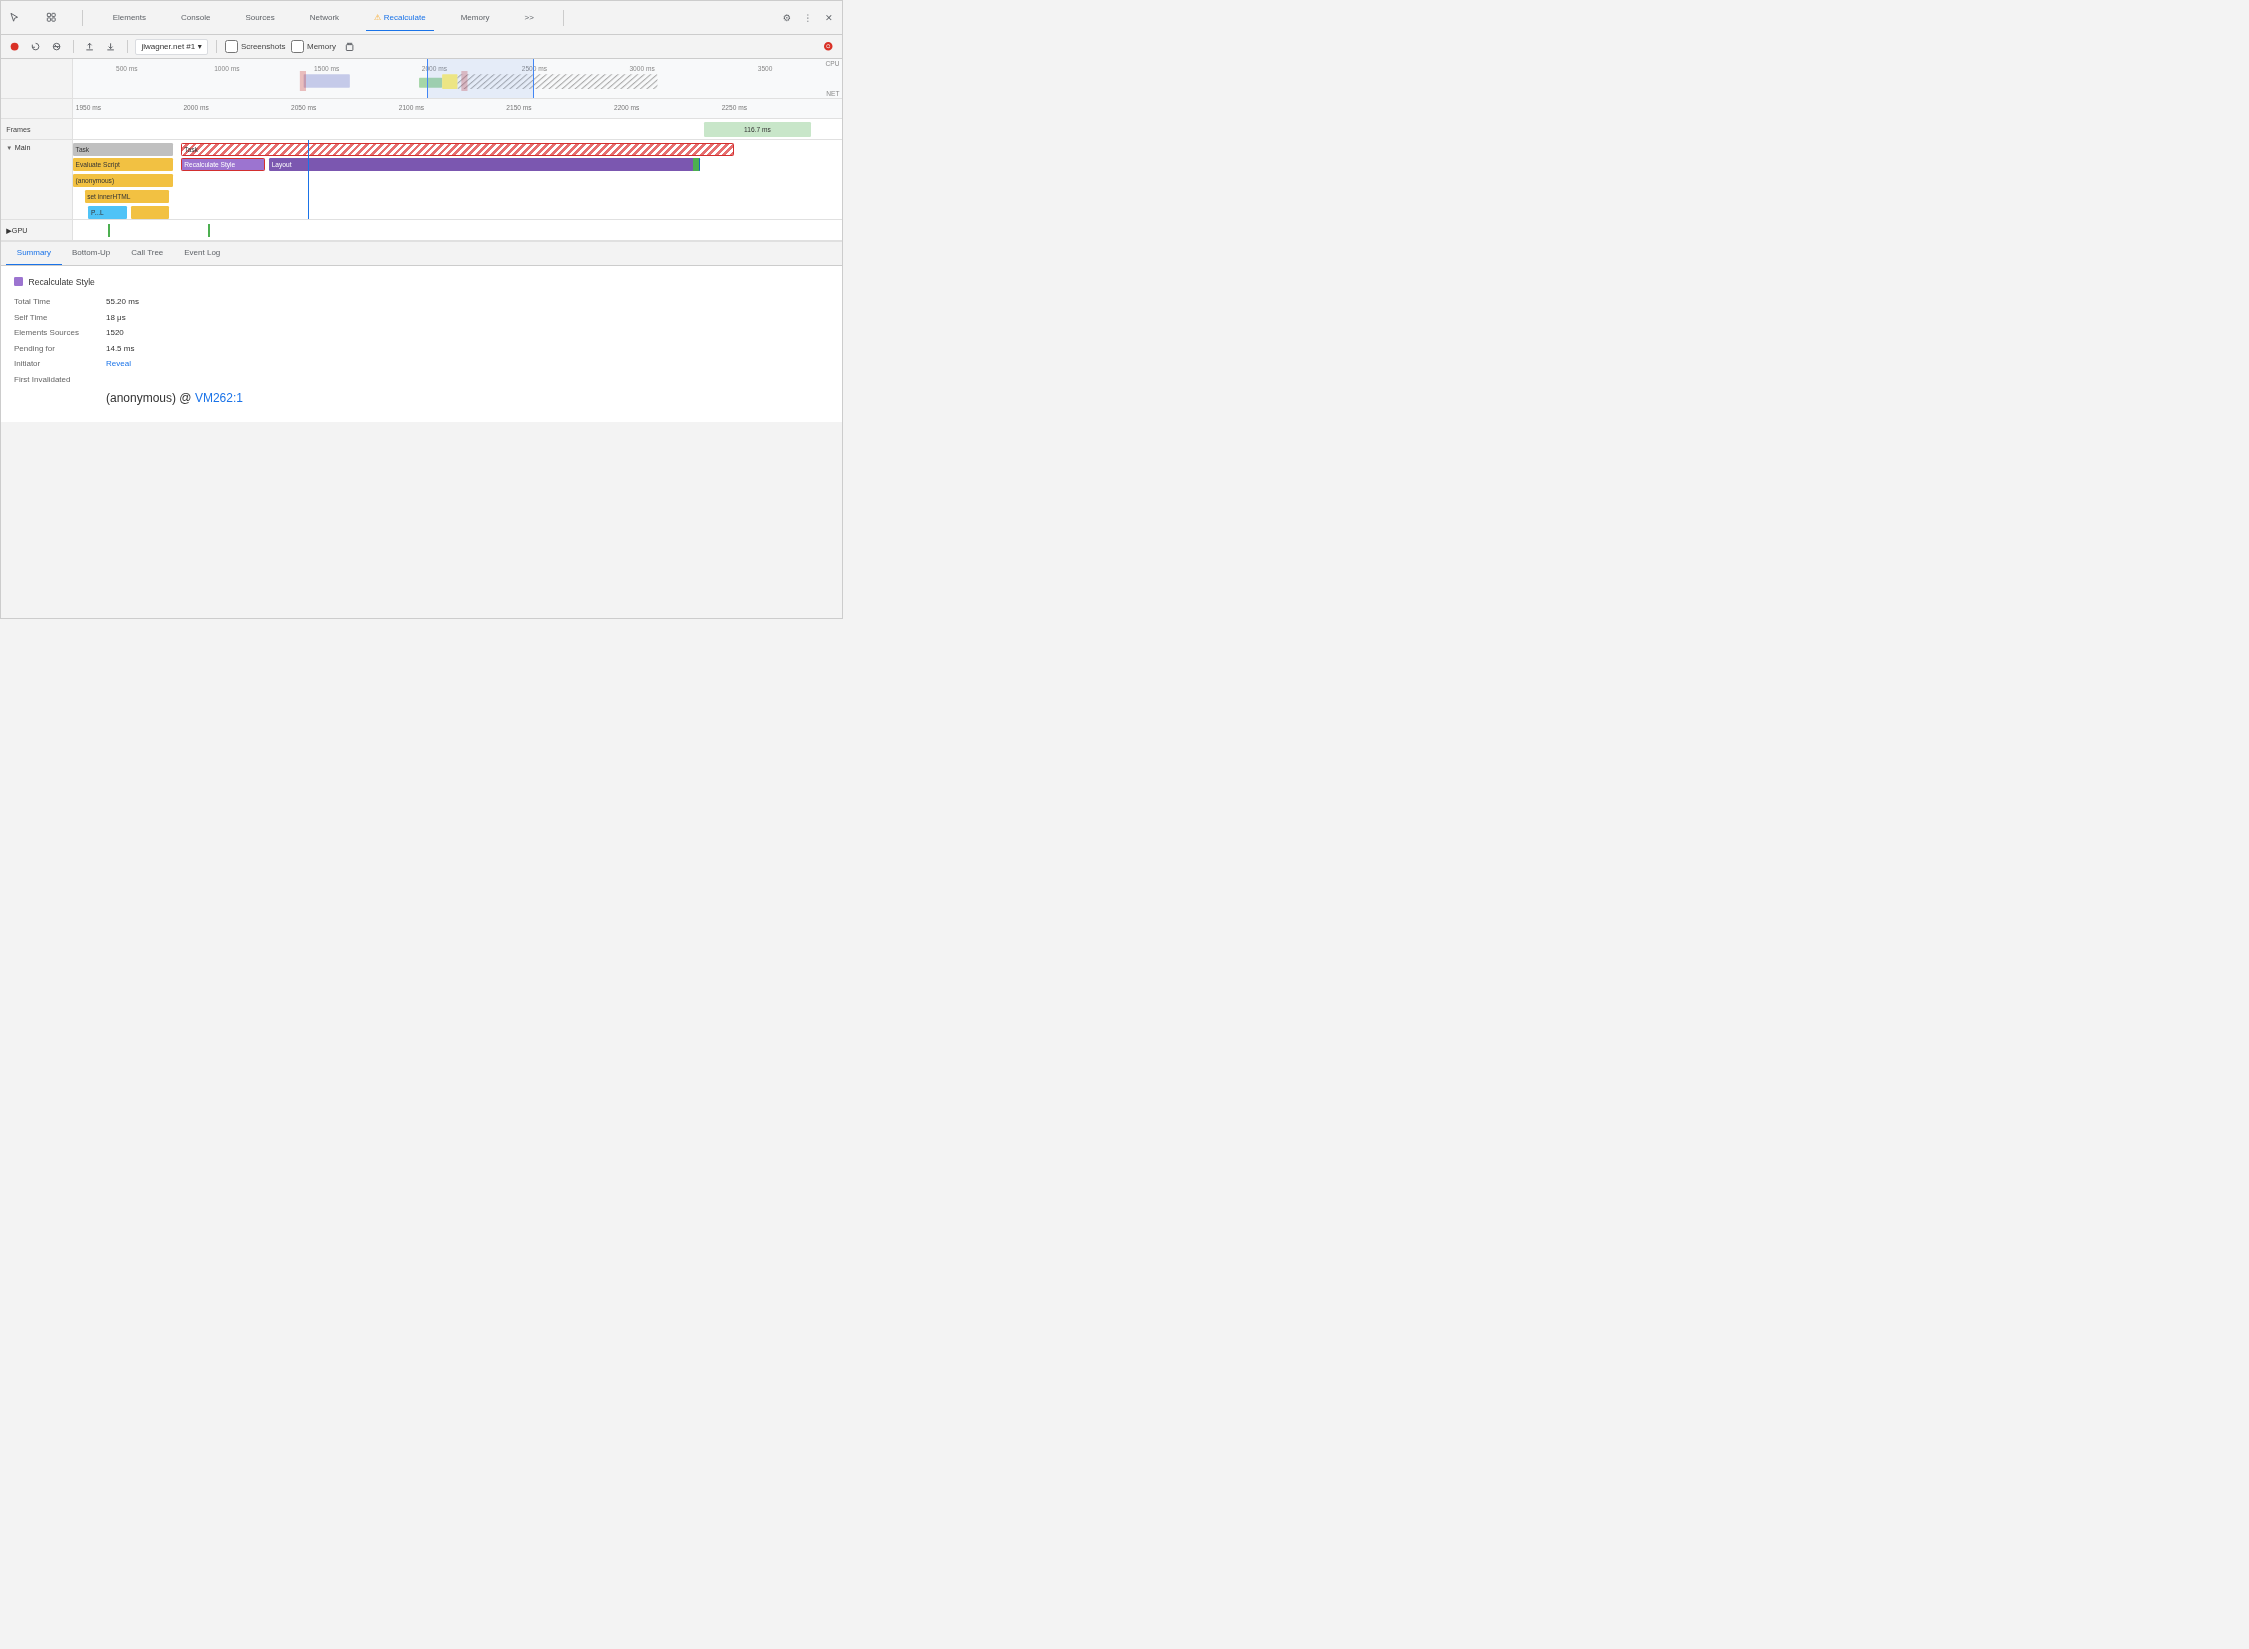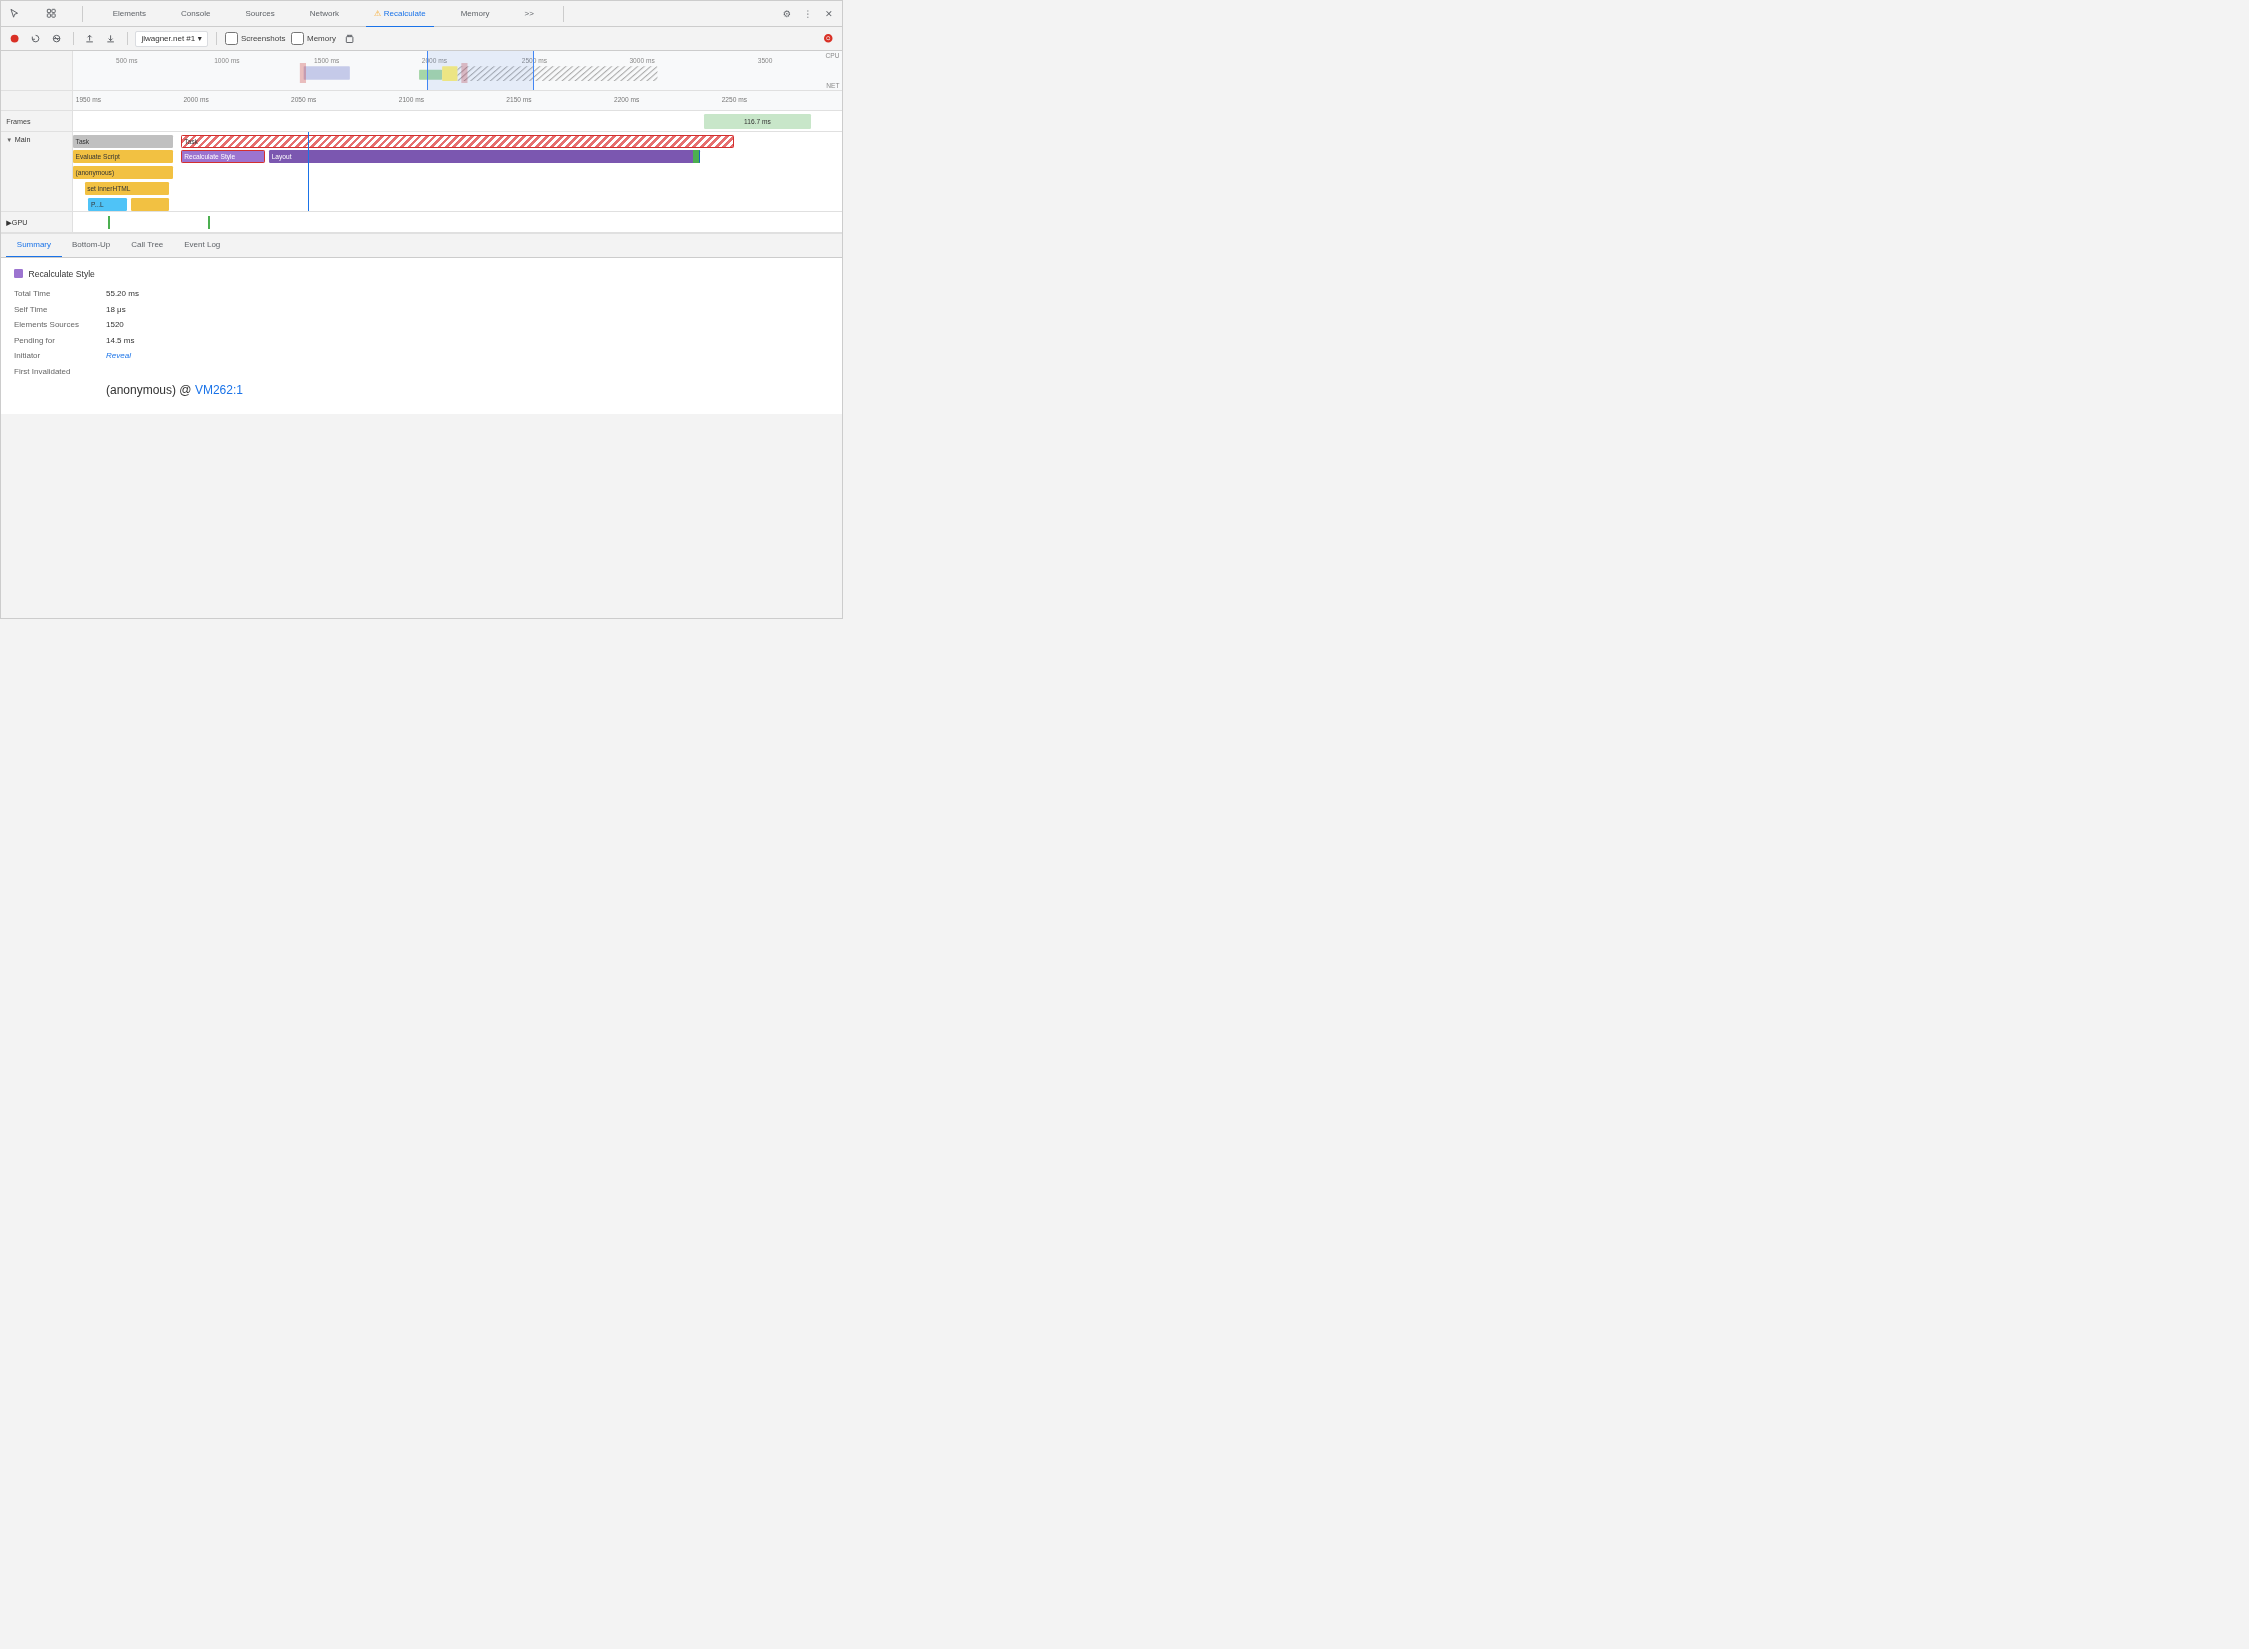--- a/index.html
+++ b/index.html
@@ -12,21 +12,21 @@
       border: 0.7px solid #ccc;
       overflow: hidden;
     }
 
     
     .devtools-nav {
       display: flex;
       align-items: center;
       background: #f3f3f3;
       border-bottom: 0.7px solid #ccc;
-      height: 26px;
+      height: 34px;
       padding: 0 4px;
       gap: 19px;
     }
     .nav-icon-btn {
       width: 18.4px; height: 18.4px;
       display: flex; align-items: center; justify-content: center;
       border-radius: 2px;
       cursor: pointer;
       color: #5f6368;
       font-size: 9.2px;
@@ -348,21 +348,20 @@
     .summary-label {
       width: 92px;
       color: #666;
     }
     .summary-value {
       color: #333;
     }
     .summary-value a {
       color: #1a73e8;
       text-decoration: none;
-      font-style: italic;
     }
     .summary-indent {
       padding-left: 92px;
       font-size: 12px;
       margin-bottom: 6.6px;
       color: #333;
     }
     .summary-indent a {
       color: #1a73e8;
       text-decoration: none;

